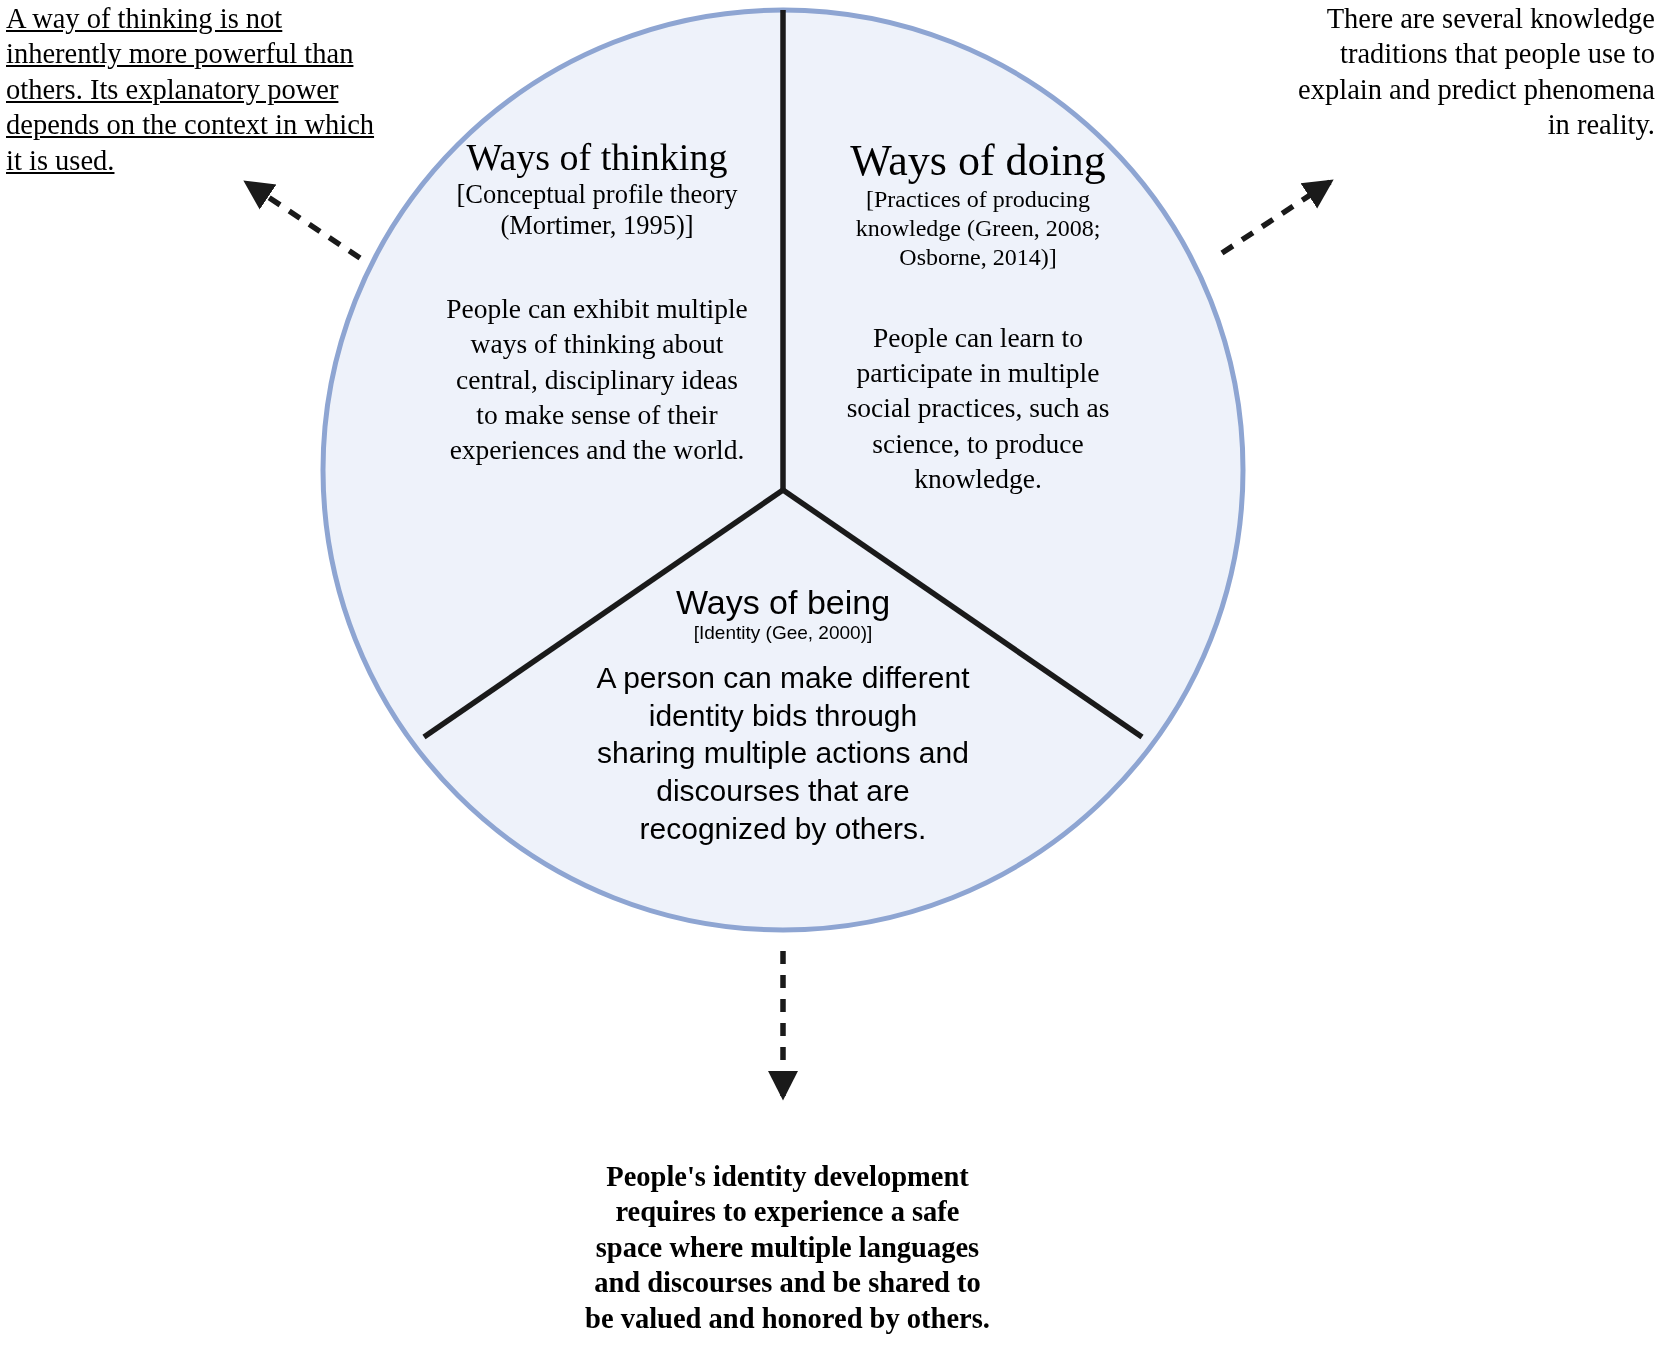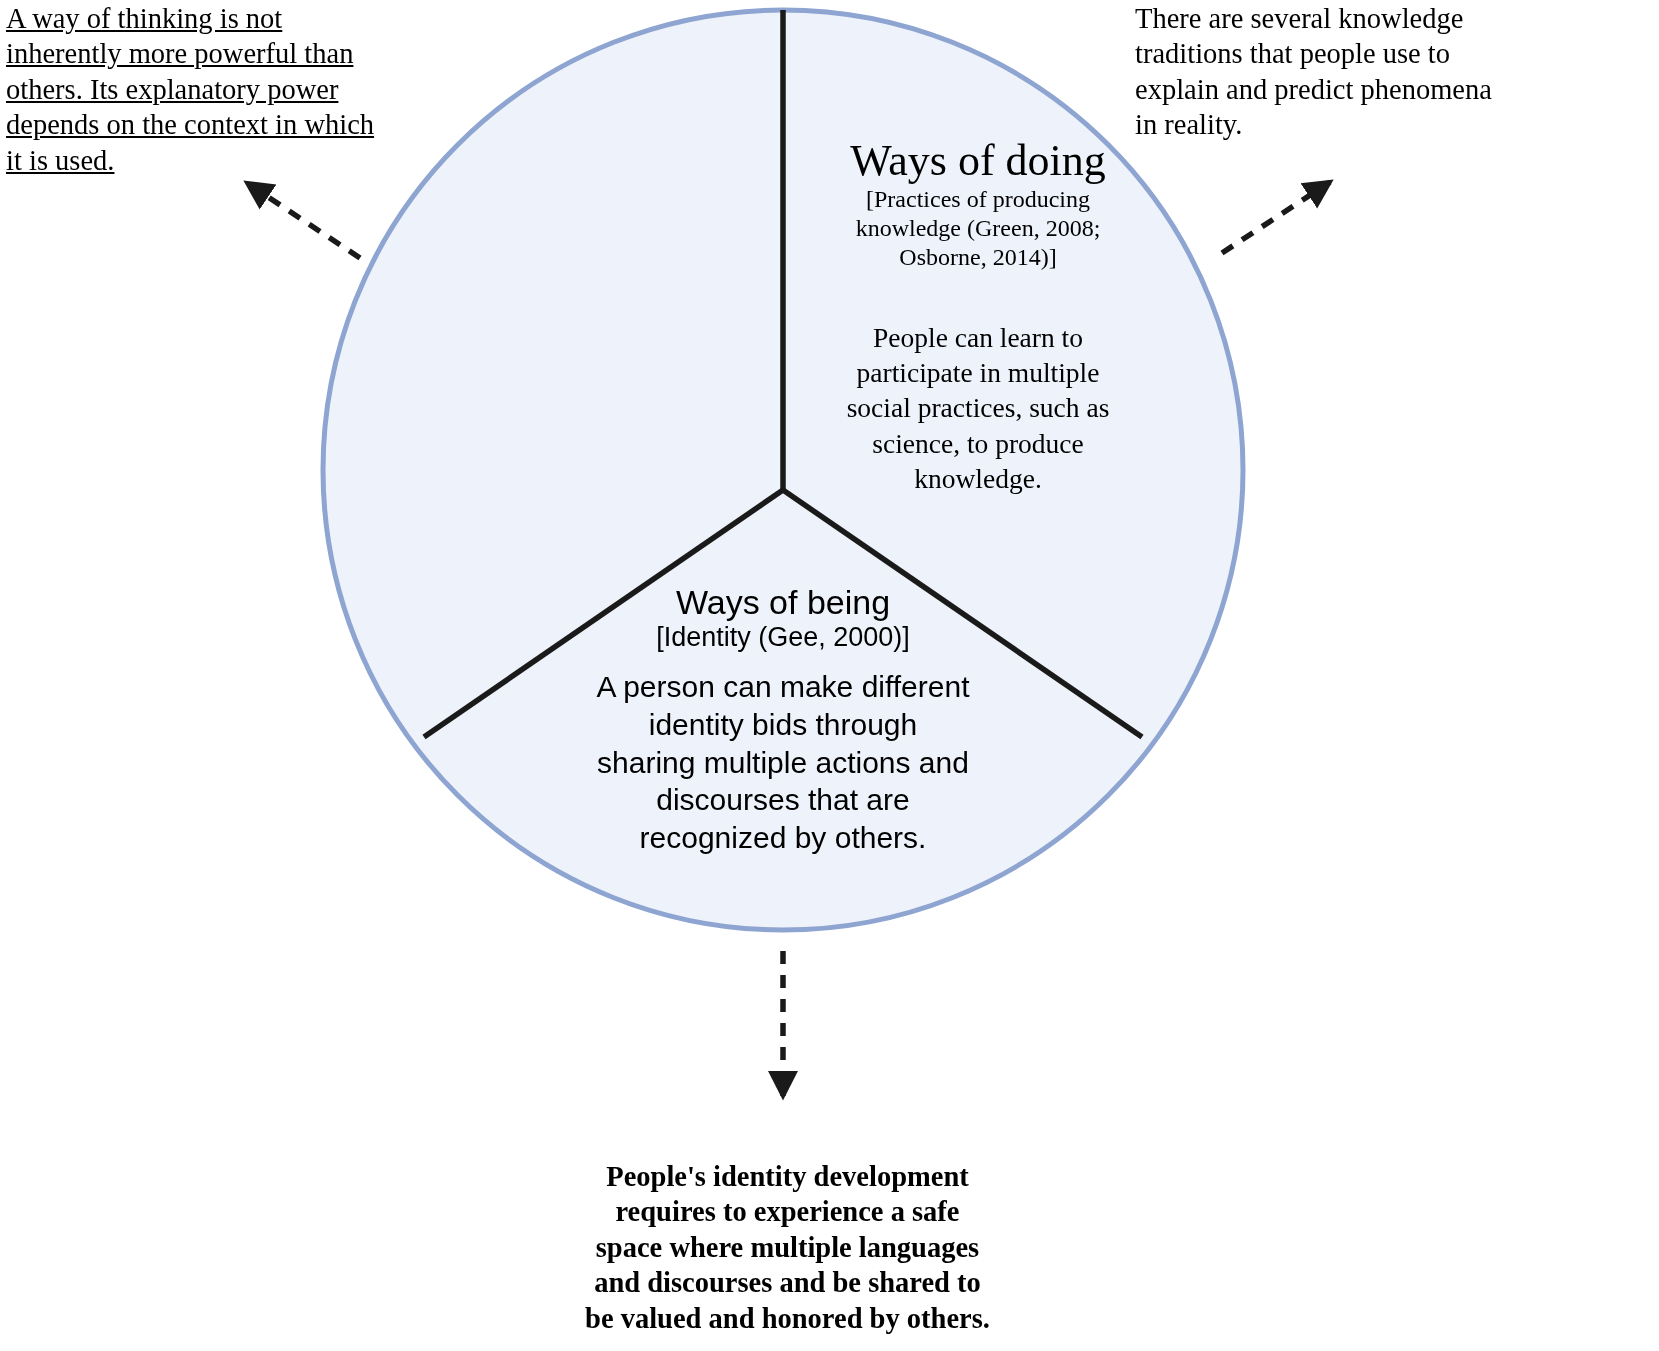--- a/index.html
+++ b/index.html
@@ -46,21 +46,21 @@
     left: 6px;
     top: 1px;
     width: 432px;
     text-align: left;
     text-decoration: underline;
   }
   #callout-right {
     right: 4px;
     top: 1px;
     width: 520px;
-    text-align: left;
+    text-align: right;
   }
   #callout-bottom {
     left: 515px;
     top: 1159px;
     width: 545px;
     text-align: center;
     font-weight: bold;
   }
 
   
@@ -131,21 +131,21 @@
     left: 573px;
     top: 583px;
     width: 420px;
     font-family: "Liberation Sans", "DejaVu Sans", sans-serif;
   }
   #sector-being .heading {
     font-size: 34px;
     line-height: 1.14;
   }
   #sector-being .cite {
-    font-size: 27px;
+    font-size: 19px;
     line-height: 1.17;
   }
   #sector-being .body {
     margin-top: 15px;
     font-size: 30px;
     line-height: 1.255;
   }
 </style>
 </head>
 <body>
@@ -167,20 +167,30 @@
 
     <line x1="783" y1="490" x2="1142" y2="737" stroke="#1a1a1a" stroke-width="5.5" stroke-linecap="butt"></line>
 
     <line x1="360" y1="258" x2="247" y2="183" stroke="#1a1a1a" stroke-width="5.5" stroke-dasharray="13 11" marker-end="url(#arrowhead)"></line>
 
     <line x1="1222" y1="253" x2="1330" y2="182" stroke="#1a1a1a" stroke-width="5.5" stroke-dasharray="13 11" marker-end="url(#arrowhead)"></line>
 
     <line x1="783" y1="951" x2="783" y2="1096" stroke="#1a1a1a" stroke-width="5.5" stroke-dasharray="13 11" marker-end="url(#arrowhead)"></line>
   </svg>
 
+  <div class="sector" id="sector-thinking">
+    <p class="heading">Ways of thinking</p>
+    <p class="cite">[Conceptual profile theory
+(Mortimer, 1995)]</p>
+    <p class="body">People can exhibit multiple
+ways of thinking about
+central, disciplinary ideas
+to make sense of their
+experiences and the world.</p>
+  </div>
 
   <div class="sector" id="sector-doing">
     <p class="heading">Ways of doing</p>
     <p class="cite">[Practices of producing
 knowledge (Green, 2008;
 Osborne, 2014)]</p>
     <p class="body">People can learn to
 participate in multiple
 social practices, such as
 science, to produce

